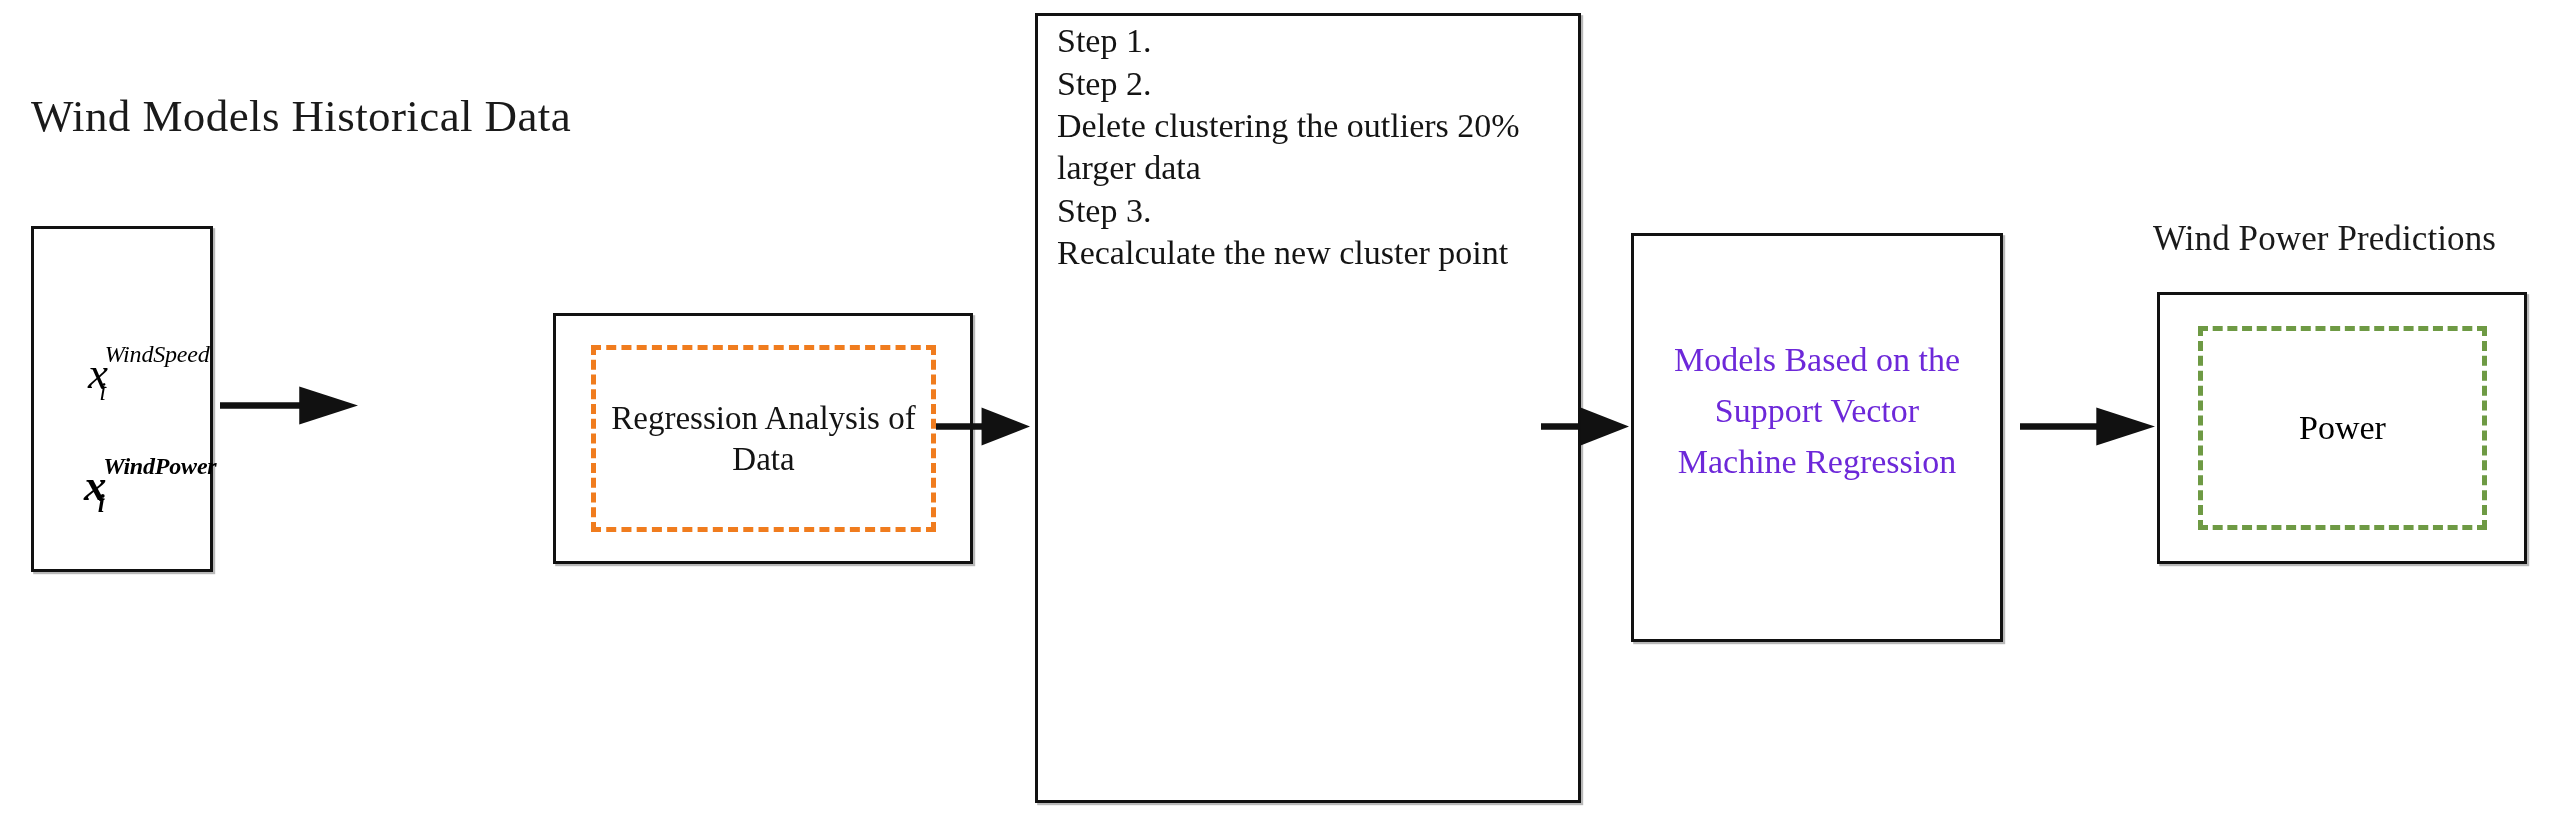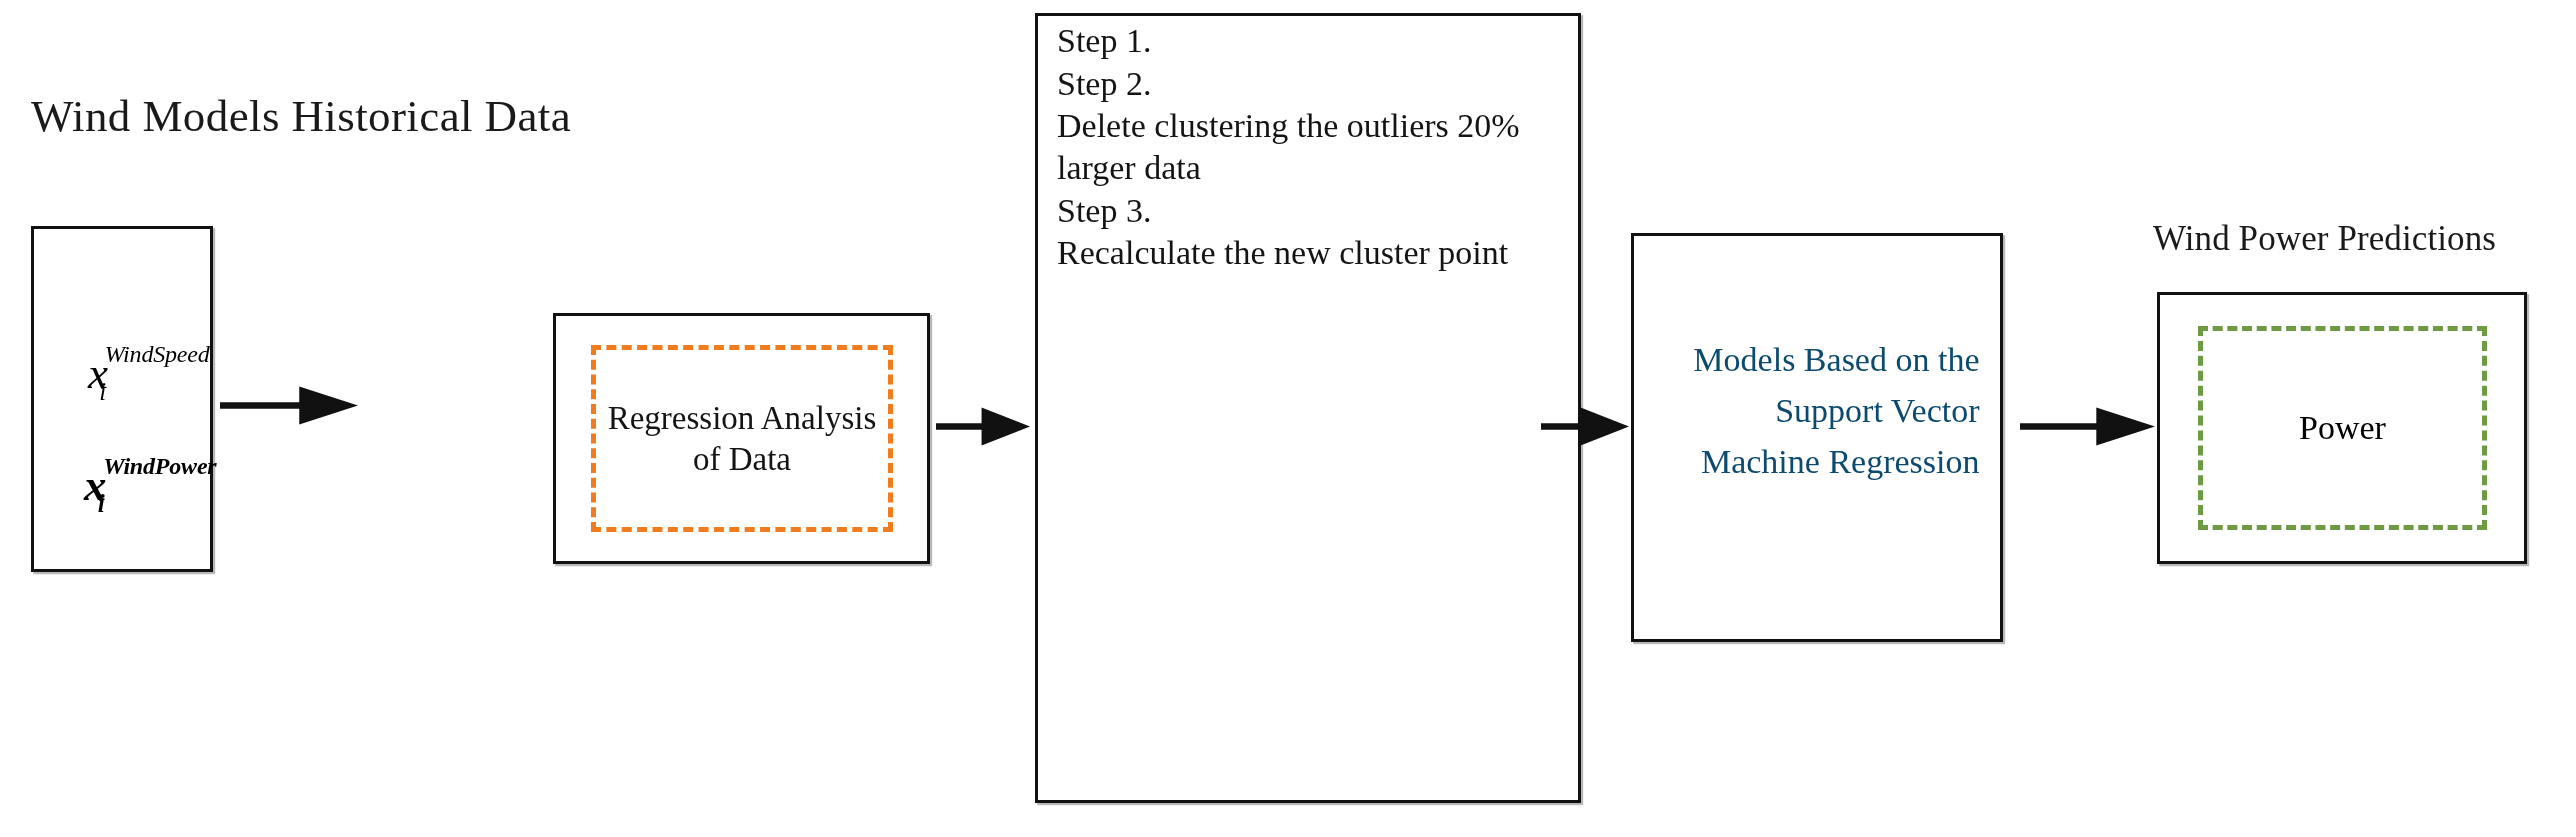--- a/index.html
+++ b/index.html
@@ -90,21 +90,21 @@
     position: relative;
     top: -16px;
     left: -10.3px;
     letter-spacing: -0.2px;
   }
 
   
   #box-regression {
     left: 553px;
     top: 313px;
-    width: 377px;
+    width: 420px;
     height: 251px;
   }
   .inner-dash {
     position: absolute;
     box-sizing: border-box;
     display: flex;
     align-items: center;
     justify-content: center;
     text-align: center;
   }
@@ -146,22 +146,22 @@
     width: 372px;
     height: 409px;
   }
   #svm-text {
     position: absolute;
     left: 20.5px;
     right: 20.5px;
     top: 98px;
     font-size: 34px;
     line-height: 1.5;
-    text-align: right;
-    color: #0c4a6e;
+    text-align: center;
+    color: #6d28d9;
   }
 
   
   #box-output {
     left: 2157px;
     top: 292px;
     width: 370px;
     height: 272px;
   }
   #dash-output {

